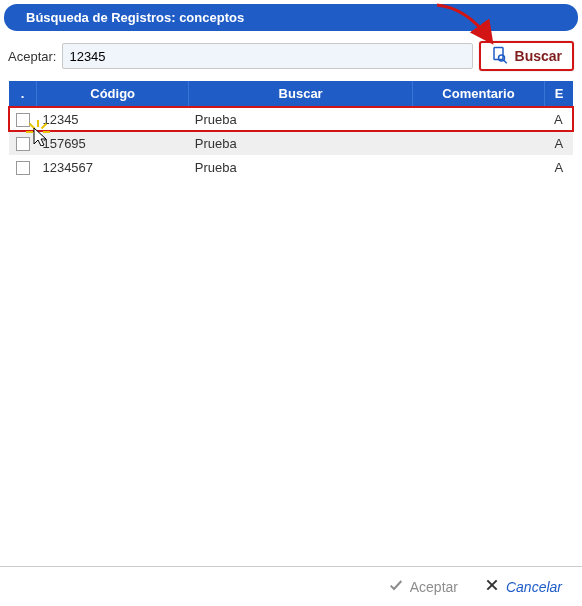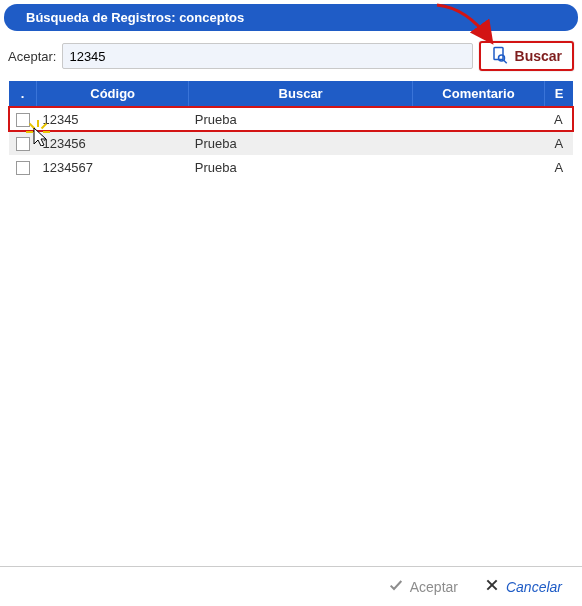--- a/index.html
+++ b/index.html
@@ -163,21 +163,21 @@
     <tbody id="tbody">
         <tr class="selected even">
           <td class="col-sel"><span class="chk"></span></td>
           <td class="col-codigo">12345</td>
           <td class="col-nombre">Prueba</td>
           <td class="col-com"></td>
           <td class="col-e">A</td>
         </tr>
         <tr class="odd">
           <td class="col-sel"><span class="chk"></span></td>
-          <td class="col-codigo">123456</td>
+          <td class="col-codigo">157695</td>
           <td class="col-nombre">Prueba</td>
           <td class="col-com"></td>
           <td class="col-e">A</td>
         </tr>
         <tr class="even">
           <td class="col-sel"><span class="chk"></span></td>
           <td class="col-codigo">1234567</td>
           <td class="col-nombre">Prueba</td>
           <td class="col-com"></td>
           <td class="col-e">A</td>

